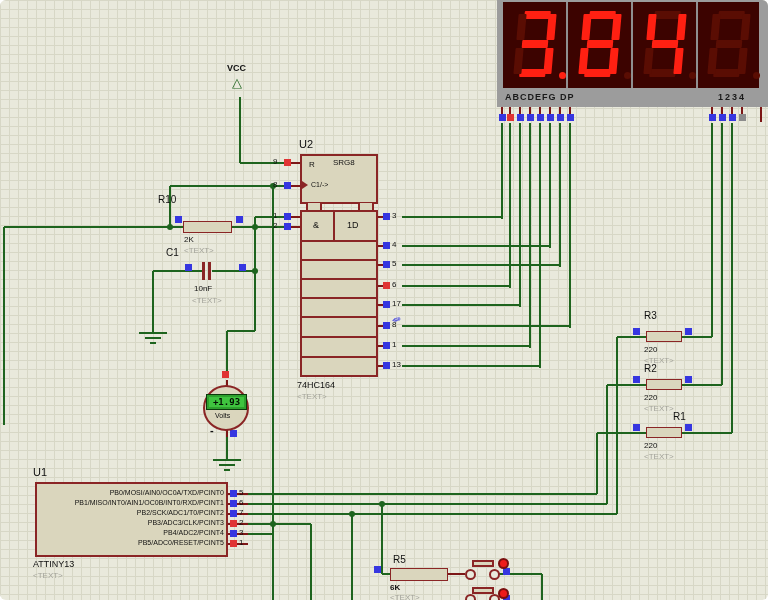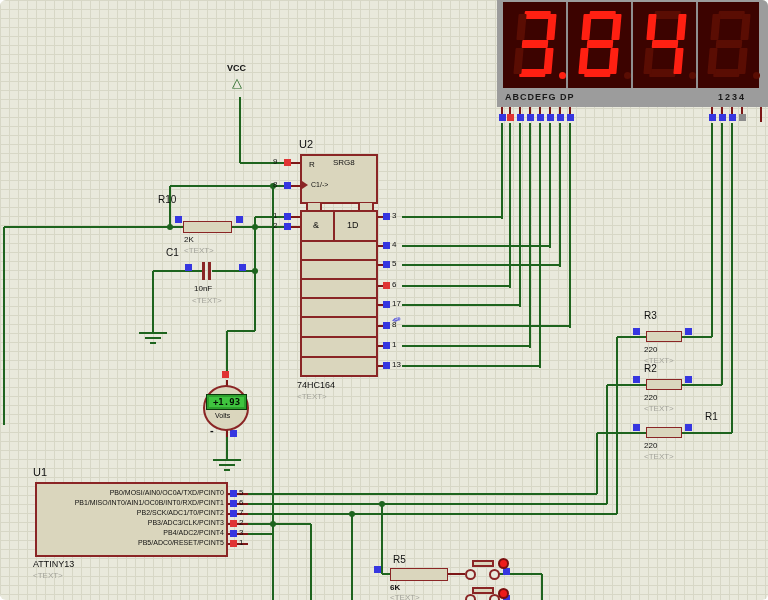--- a/index.html
+++ b/index.html
@@ -332,21 +332,21 @@
   <div class="ref" style="left:644px;top:310px;">R3</div>
   <div class="rbody" style="left:646px;top:331px;width:36px;height:11px;"></div>
   <div class="val" style="left:644px;top:345px;">220</div>
   <div class="ph" style="left:644px;top:356px;">&lt;TEXT&gt;</div>
 
   <div class="ref" style="left:644px;top:363px;">R2</div>
   <div class="rbody" style="left:646px;top:379px;width:36px;height:11px;"></div>
   <div class="val" style="left:644px;top:393px;">220</div>
   <div class="ph" style="left:644px;top:404px;">&lt;TEXT&gt;</div>
 
-  <div class="ref" style="left:676px;top:411px;padding-left:29px;">R1</div>
+  <div class="ref" style="left:644px;top:411px;padding-left:29px;">R1</div>
   <div class="rbody" style="left:646px;top:427px;width:36px;height:11px;"></div>
   <div class="val" style="left:644px;top:441px;">220</div>
   <div class="ph" style="left:644px;top:452px;">&lt;TEXT&gt;</div>
 
   <div class="ref" style="left:393px;top:554px;">R5</div>
   <div class="rbody" style="left:390px;top:568px;width:58px;height:13px;"></div>
   <div class="val" style="left:390px;top:583px;font-weight:bold;">6K</div>
   <div class="ph" style="left:390px;top:593px;">&lt;TEXT&gt;</div>
 
   <div class="circ" style="left:465px;top:569px;width:11px;height:11px;"></div>

